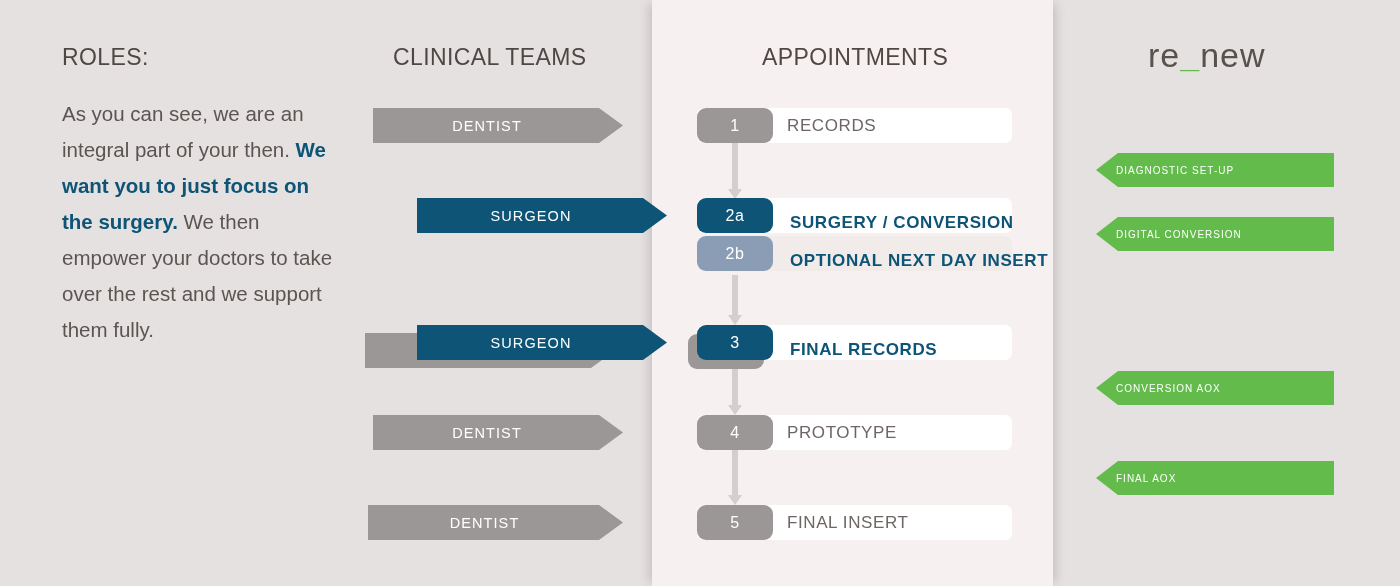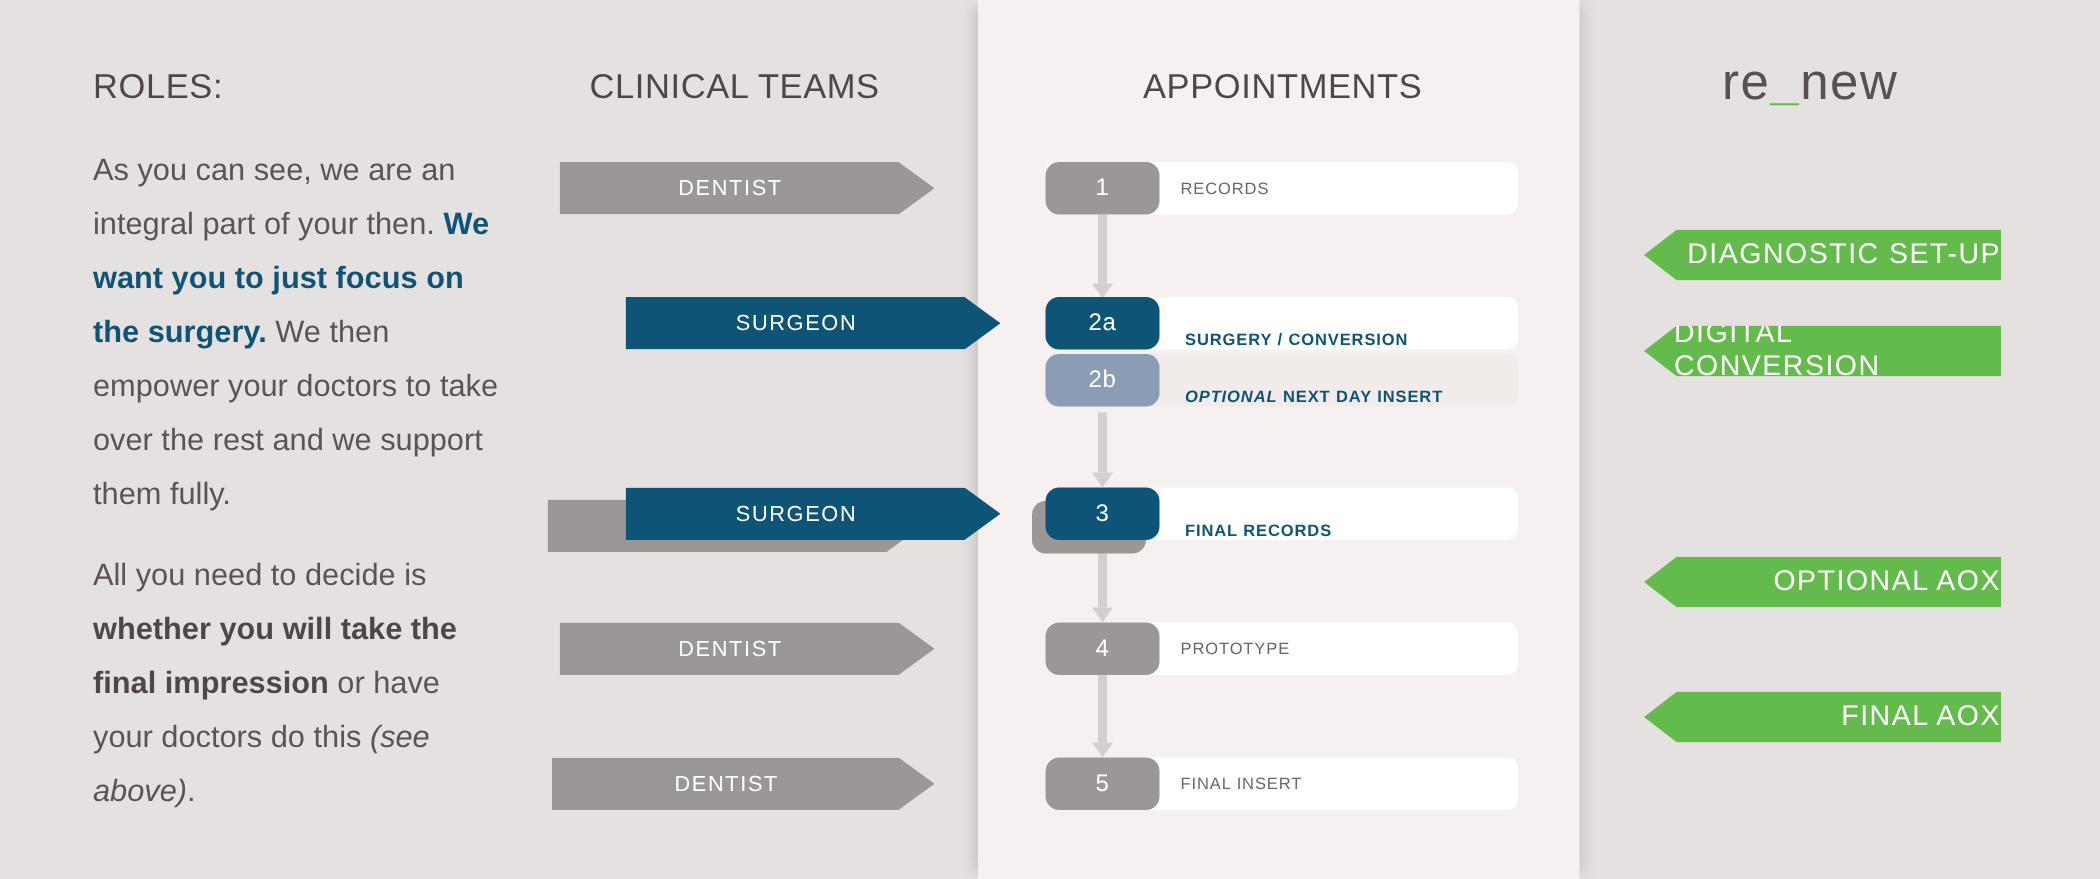--- a/index.html
+++ b/index.html
@@ -84,24 +84,24 @@
   }
   .chev.gray  { background: #9b9796; }
   .chev.blue  { background: #0d5476; margin-left: 44px; }
   .chev.shadow-gray { background: #9b9796; }
 
   
   .gchev {
     position: absolute;
     display: flex;
     align-items: center;
-    justify-content: flex-end;
+    justify-content: flex-start;
     background: #63bb4c;
     color: #ffffff;
-    font-size: 19px;
+    font-size: 10px;
     letter-spacing: 1px;
     -webkit-clip-path: polygon(22px 0, 100% 0, 100% 100%, 22px 100%, 0 50%);
     clip-path: polygon(22px 0, 100% 0, 100% 100%, 22px 100%, 0 50%);
     box-sizing: border-box;
     padding-left: 20px;
   }
 
   
   .appt-bar {
     position: absolute;
@@ -126,27 +126,27 @@
   .badge.gray   { background: #9b9796; }
   .badge.blue   { background: #0d5476; }
   .badge.slate  { background: #8b9cb5; }
   .badge.shadow { background: #9b9796; }
 
   .appt-label {
     position: absolute;
     height: 35px;
     display: flex;
     align-items: center;
-    font-size: 11px;
+    font-size: 17px;
     letter-spacing: 0.6px;
     white-space: nowrap;
   }
   .appt-label.gray { color: #6d6664; }
   .appt-label.blue { color: #0d5476; font-weight: bold; align-items: flex-end; }
-  .appt-label .opt { font-style: italic; }
+  .appt-label .opt { }
 
   
   .connector {
     position: absolute;
     width: 14px;
   }
   .connector .stem {
     position: absolute;
     left: 4px;
     top: 0;
@@ -169,21 +169,20 @@
 <div id="center-panel"></div>
 
 <div class="col-heading" id="heading-roles">ROLES:</div>
 <div class="col-heading" id="heading-teams">CLINICAL TEAMS</div>
 <div class="col-heading" id="heading-appts">APPOINTMENTS</div>
 
 <div id="logo"><span>re</span><span class="underscore">_</span><span>new</span></div>
 
 <div id="roles-text">
   <p><span>As you can see, we are an integral part of your then. </span><span class="accent">We want you to just focus on the surgery.</span><span>  We then empower your doctors to take over the rest and we support them fully.</span></p>
-  <p><span>All you need to decide is </span><span class="dark">whether you will take the final impression</span><span> or have your doctors do this </span><span class="ital">(see above)</span><span>.</span></p>
 </div>
 
 <div class="chev shadow-gray" style="left:365px; top:333px; width:250px; height:35px;"></div>
 
 <div class="chev gray" style="left:373px; top:108px; width:250px; height:35px;">
   <span>DENTIST</span>
 </div>
 <div class="chev blue" style="left:373px; top:198px; width:250px; height:35px;">
   <span>SURGEON</span>
 </div>
@@ -263,17 +262,17 @@
   <span>FINAL INSERT</span>
 </div>
 
 <div class="gchev" style="left:1096px; top:153px; width:238px; height:34px;">
   <span>DIAGNOSTIC SET-UP</span>
 </div>
 <div class="gchev" style="left:1096px; top:217px; width:238px; height:34px;">
   <span>DIGITAL CONVERSION</span>
 </div>
 <div class="gchev" style="left:1096px; top:371px; width:238px; height:34px;">
-  <span>OPTIONAL AOX</span>
+  <span>CONVERSION AOX</span>
 </div>
 <div class="gchev" style="left:1096px; top:461px; width:238px; height:34px;">
   <span>FINAL AOX</span>
 </div>
 
 </body></html>

